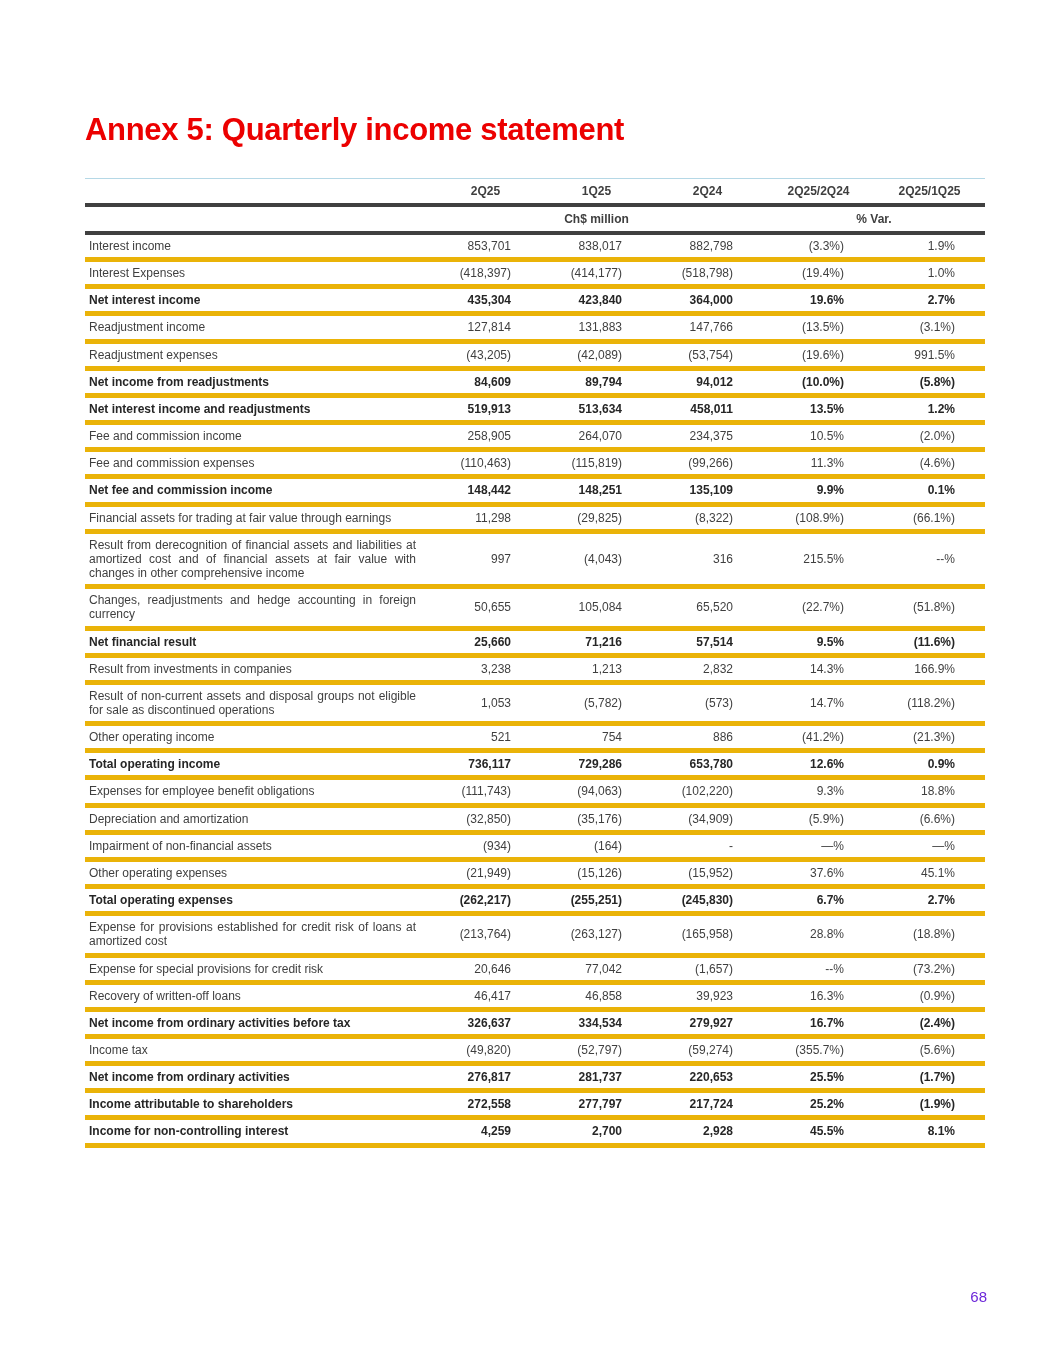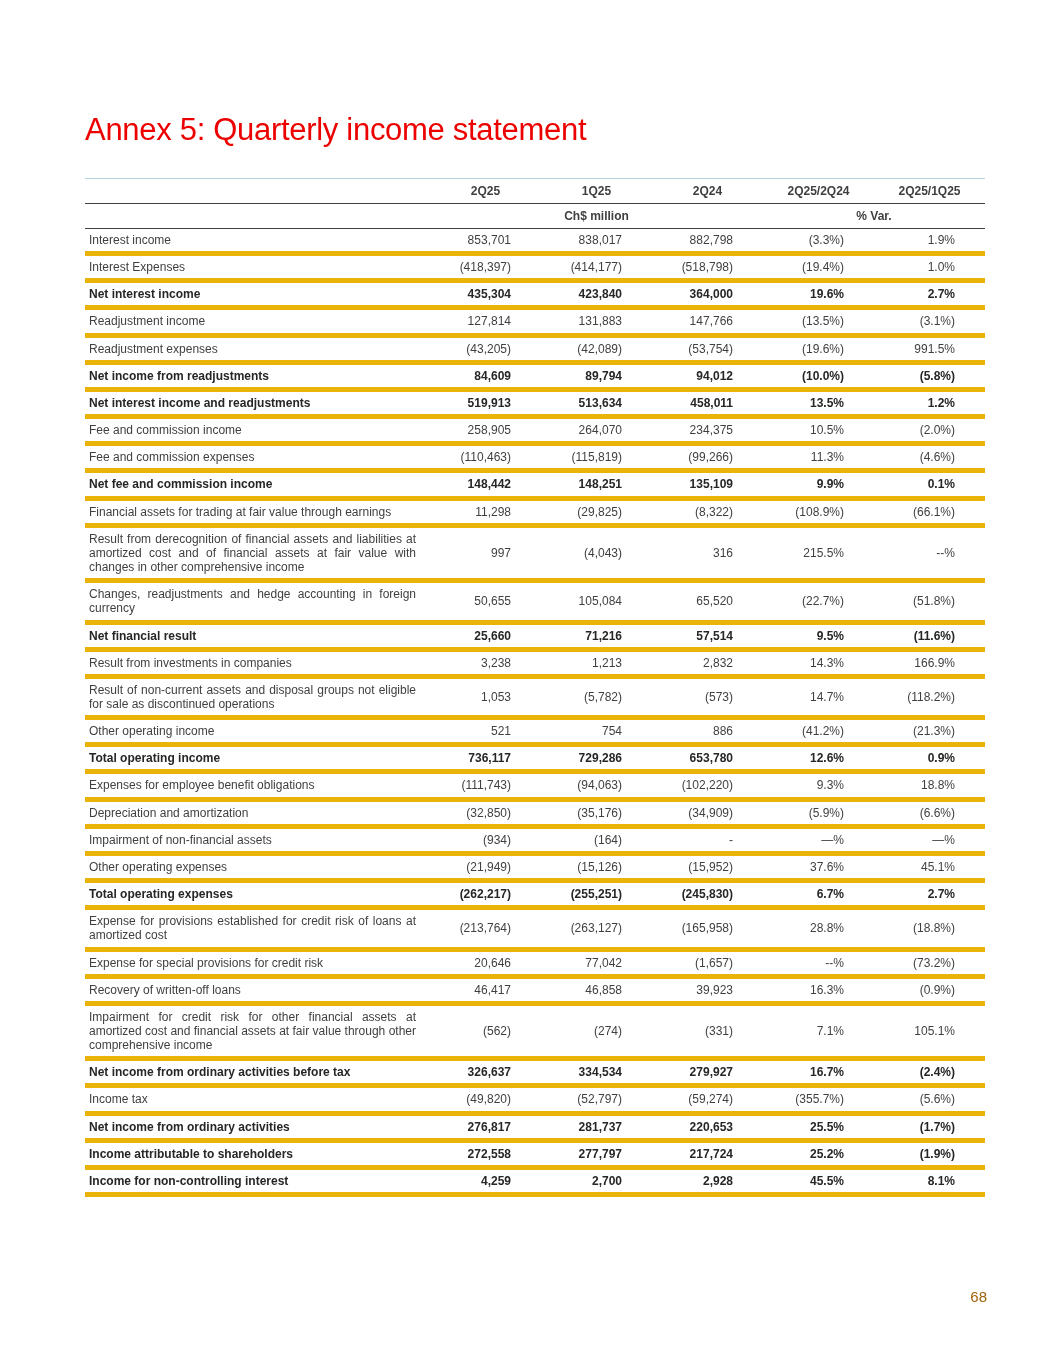--- a/index.html
+++ b/index.html
@@ -11,37 +11,37 @@
     font-family: "Liberation Sans", sans-serif;
     color: #3f3f3f;
     overflow: hidden;
   }
   .title {
     position: absolute;
     left: 85px;
     top: 112px;
     margin: 0;
     font-size: 31px;
-    font-weight: normal;
+    font-weight: bold;
     letter-spacing: -0.3px;
     color: #ec0000;
   }
   table.income {
     position: absolute;
     left: 85px;
     top: 178px;
     width: 900px;
     border-collapse: collapse;
     table-layout: fixed;
     font-size: 12px;
     border-top: 1px solid #b5d8e6;
   }
   col.c-label { width: 345px; }
   col.c-val   { width: 111px; }
-  thead tr { border-bottom: 1px solid #404040; margin-top: 44px; }
+  thead tr { border-bottom: 4px solid #404040; margin-top: 44px; }
   thead th {
     font-weight: bold;
     color: #3f3f3f;
     text-align: center;
     padding: 5px 0;
     vertical-align: middle;
   }
   tbody tr { border-bottom: 5px solid #eab308; }
   tbody td {
     padding: 4px 0;
@@ -57,21 +57,21 @@
     text-align: right;
     padding-right: 30px;
     white-space: nowrap;
   }
   tr.bold td { font-weight: bold; color: #262626; }
   .page-number {
     position: absolute;
     right: 68px;
     bottom: 60px;
     font-size: 15px;
-    color: #a16207;
+    color: #6d28d9;
   }
 </style>
 </head>
 <body>
 
 <div class="page">
 
   <h1 class="title">Annex 5: Quarterly income statement</h1>
 
   <table class="income">
@@ -300,28 +300,20 @@
           <td class="value-cell">(73.2%)</td>
         </tr>
         <tr>
           <td class="label-cell">Recovery of written-off loans</td>
           <td class="value-cell">46,417</td>
           <td class="value-cell">46,858</td>
           <td class="value-cell">39,923</td>
           <td class="value-cell">16.3%</td>
           <td class="value-cell">(0.9%)</td>
         </tr>
-        <tr>
-          <td class="label-cell">Impairment for credit risk for other financial assets at amortized cost and financial assets at fair value through other comprehensive income</td>
-          <td class="value-cell">(562)</td>
-          <td class="value-cell">(274)</td>
-          <td class="value-cell">(331)</td>
-          <td class="value-cell">7.1%</td>
-          <td class="value-cell">105.1%</td>
-        </tr>
         <tr class="bold">
           <td class="label-cell">Net income from ordinary activities before tax</td>
           <td class="value-cell">326,637</td>
           <td class="value-cell">334,534</td>
           <td class="value-cell">279,927</td>
           <td class="value-cell">16.7%</td>
           <td class="value-cell">(2.4%)</td>
         </tr>
         <tr>
           <td class="label-cell">Income tax</td>

